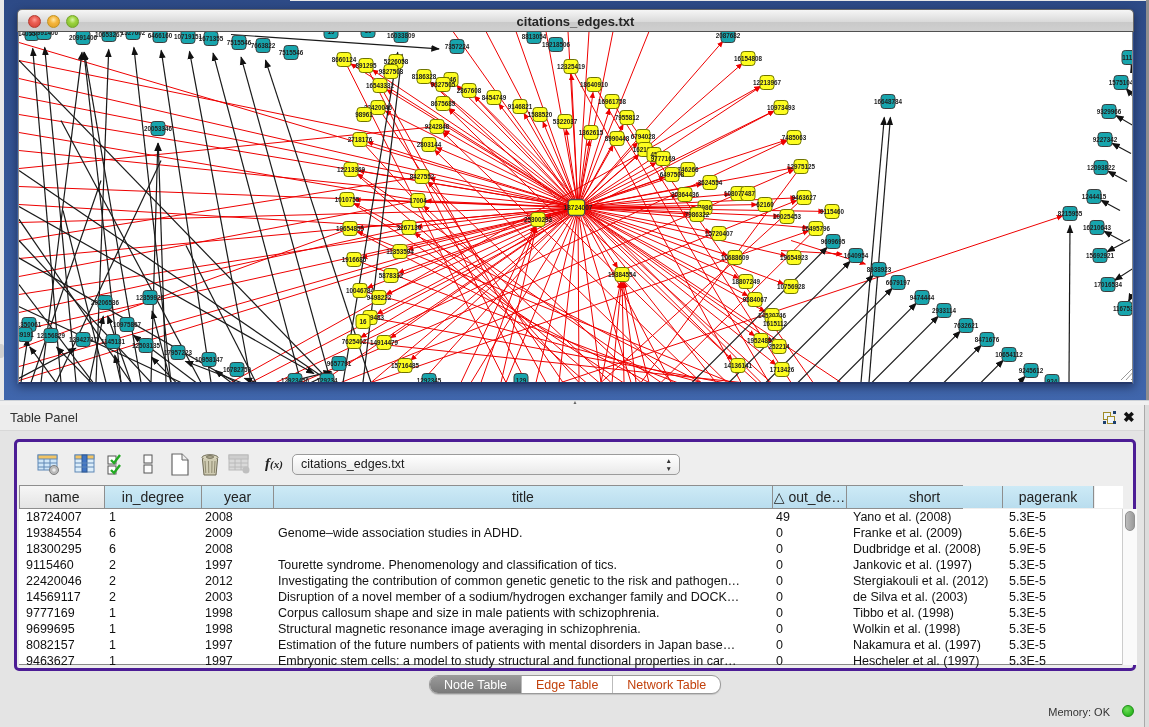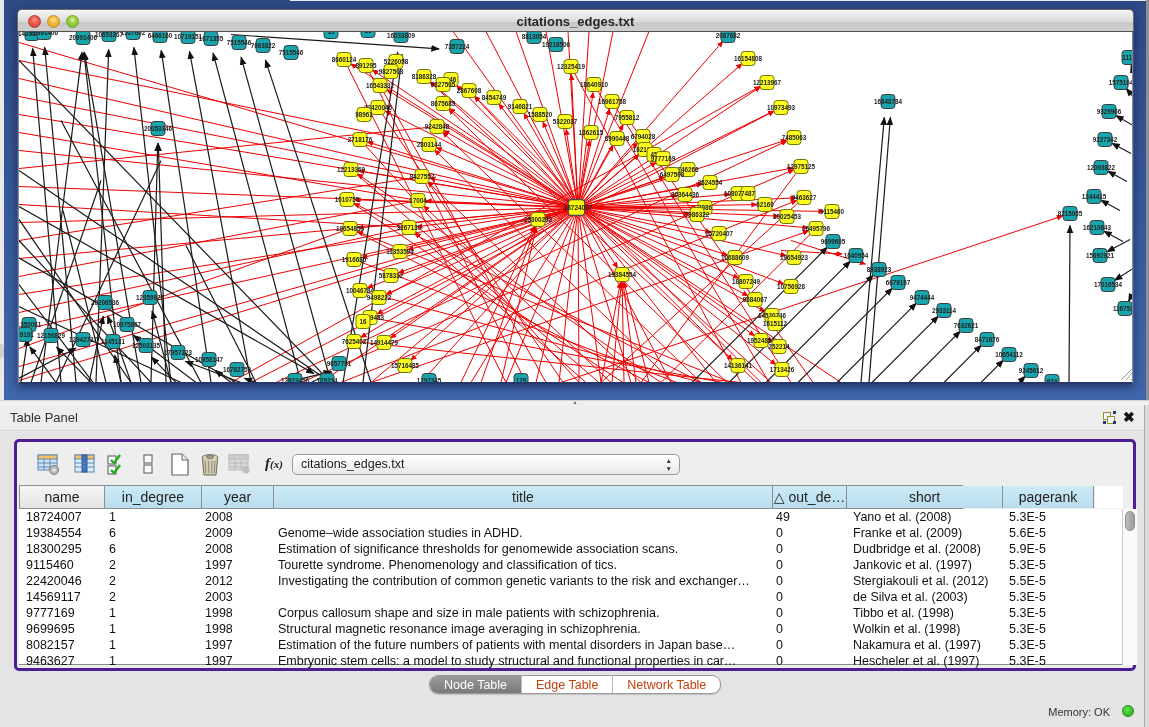--- a/index.html
+++ b/index.html
@@ -710,47 +710,47 @@
             <span class="c2">2009</span>
             <span class="c3">Genome–wide association studies in ADHD.</span>
             <span class="c4">0</span>
             <span class="c5">Franke et al. (2009)</span>
             <span class="c6">5.6E-5</span>
           </div>
 <div class="tr">
             <span class="c0">18300295</span>
             <span class="c1">6</span>
             <span class="c2">2008</span>
-            <span class="c3">Estimation of significance thresholds for genomewide association scans.</span>
             <span class="c4">0</span>
             <span class="c5">Dudbridge et al. (2008)</span>
             <span class="c6">5.9E-5</span>
           </div>
 <div class="tr">
             <span class="c0">9115460</span>
             <span class="c1">2</span>
             <span class="c2">1997</span>
             <span class="c3">Tourette syndrome. Phenomenology and classification of tics.</span>
             <span class="c4">0</span>
             <span class="c5">Jankovic et al. (1997)</span>
             <span class="c6">5.3E-5</span>
           </div>
 <div class="tr">
             <span class="c0">22420046</span>
             <span class="c1">2</span>
             <span class="c2">2012</span>
-            <span class="c3">Investigating the contribution of common genetic variants to the risk and exchanger…</span>
+            <span class="c3">Investigating the contribution of common genetic genetic to the risk and pathogen…</span>
             <span class="c4">0</span>
             <span class="c5">Stergiakouli et al. (2012)</span>
             <span class="c6">5.5E-5</span>
           </div>
 <div class="tr">
             <span class="c0">14569117</span>
             <span class="c1">2</span>
             <span class="c2">2003</span>
+            <span class="c3">Disruption of a novel member of a sodium/hydrogen exchanger family and DOCK…</span>
             <span class="c4">0</span>
             <span class="c5">de Silva et al. (2003)</span>
             <span class="c6">5.3E-5</span>
           </div>
 <div class="tr">
             <span class="c0">9777169</span>
             <span class="c1">1</span>
             <span class="c2">1998</span>
             <span class="c3">Corpus callosum shape and size in male patients with schizophrenia.</span>
             <span class="c4">0</span>

